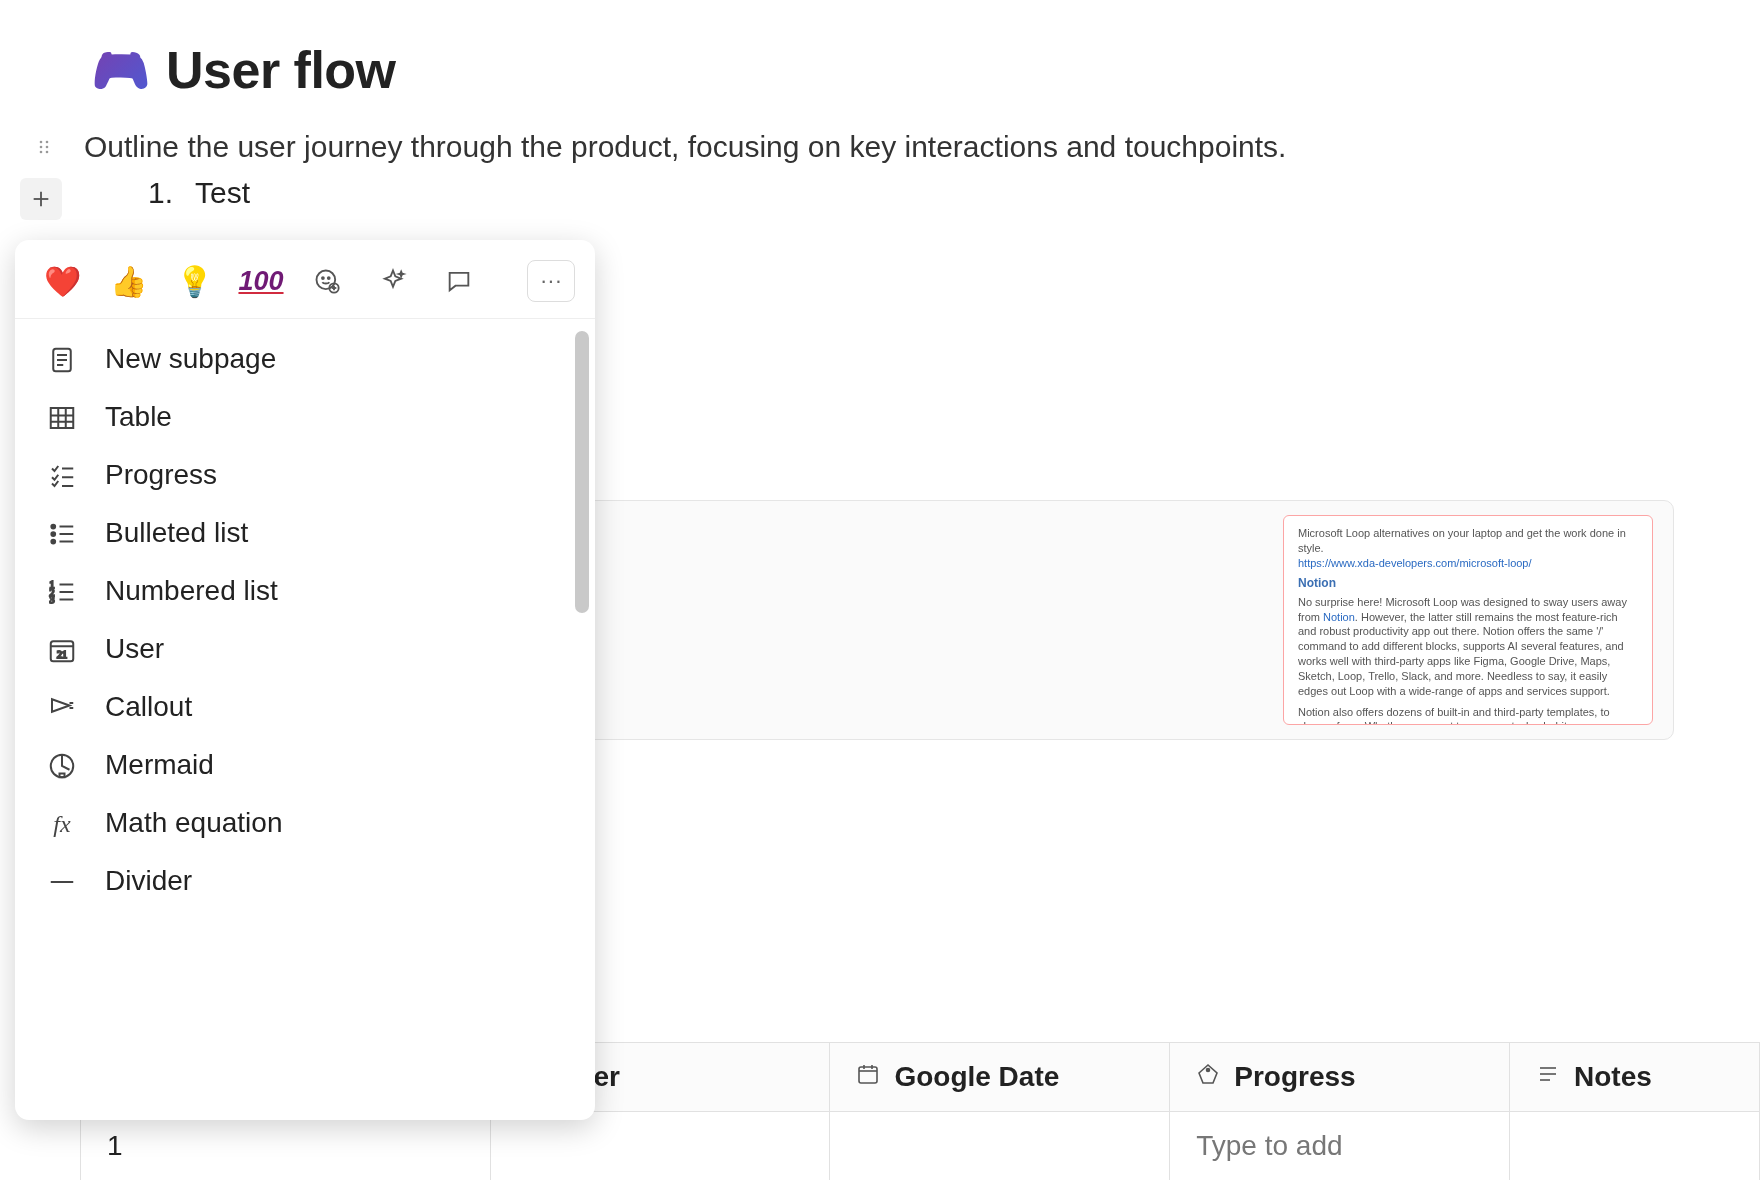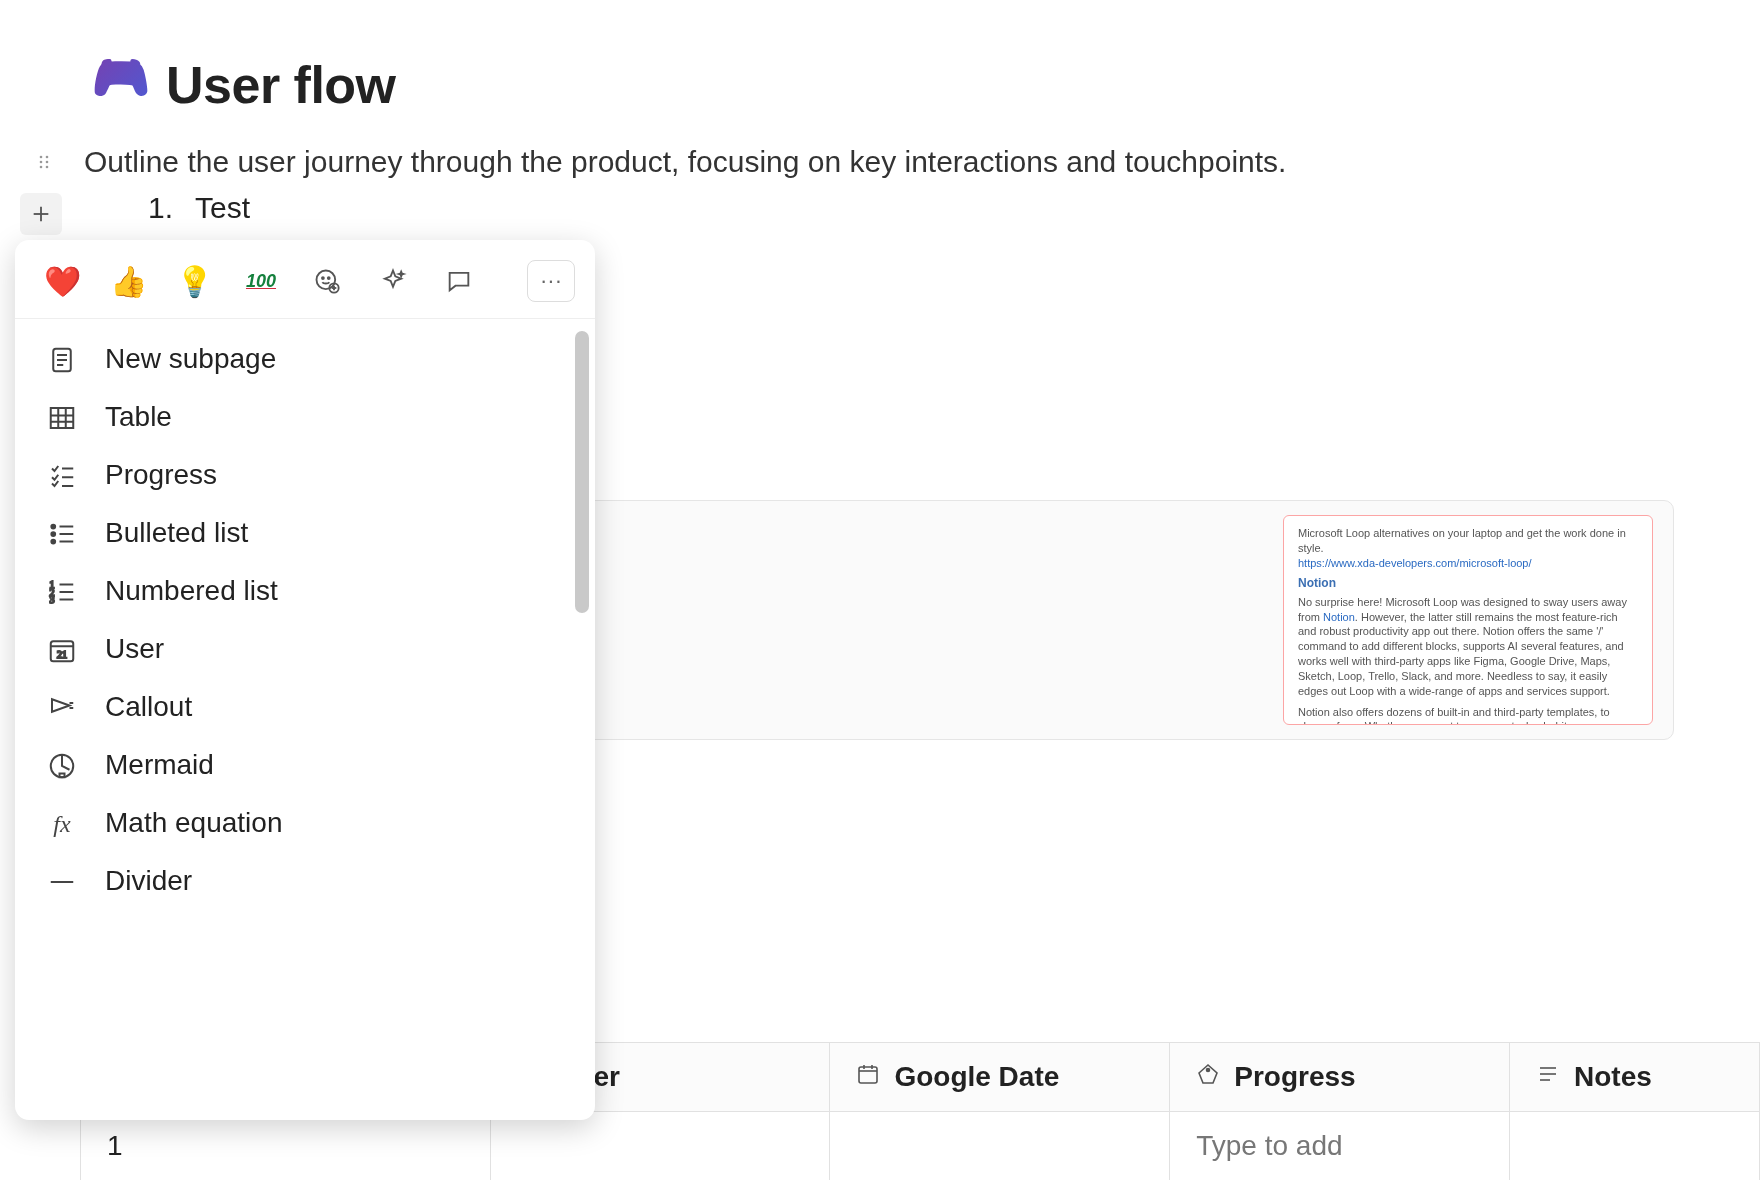--- a/index.html
+++ b/index.html
@@ -18,21 +18,21 @@
   .title-row {
     display: flex; align-items: center;
     padding-left: 92px;
   }
   .title-icon {
     width: 58px; height: 58px; margin-right: 16px;
     display: flex; align-items: center; justify-content: center;
     font-size: 48px;
   }
   .title-text {
-    font-size: 52px; font-weight: 700; letter-spacing: -0.5px; margin-top: 15px;
+    font-size: 52px; font-weight: 700; letter-spacing: -0.5px;
   }
 
   
   .outline-row {
     display: flex; align-items: center;
     margin-top: 30px;
     padding-left: 30px;
     font-size: 30px;
     color: #333;
   }
@@ -80,21 +80,21 @@
   .popup-reactions {
     display:flex; align-items:center;
     padding: 20px 20px 16px 28px;
     gap: 26px;
   }
   .react {
     width:40px; height:40px;
     display:flex; align-items:center; justify-content:center;
     font-size: 30px; cursor:pointer;
   }
-  .react.hundred { color:#15803d; font-weight:700; font-style:italic; font-size:18px; text-decoration: underline; text-decoration-color:#d12b3f;text-align:right; }
+  .react.hundred { color:#701a75; font-weight:700; font-style:italic; font-size:27px; text-decoration: underline; text-decoration-color:#d12b3f;text-align:right; }
   .react.outline-icon svg { width:28px; height:28px; stroke:#555; fill:none; stroke-width:1.6; }
   .react.more {
     border:1px solid #ddd; border-radius:8px;
     width:48px; height:42px;
     font-size:22px; color:#666;
     margin-left:auto;
   }
   .popup-divider { height:1px; background:#eee; margin: 0 0 6px 0; }
   .popup-body {
     position:relative;

